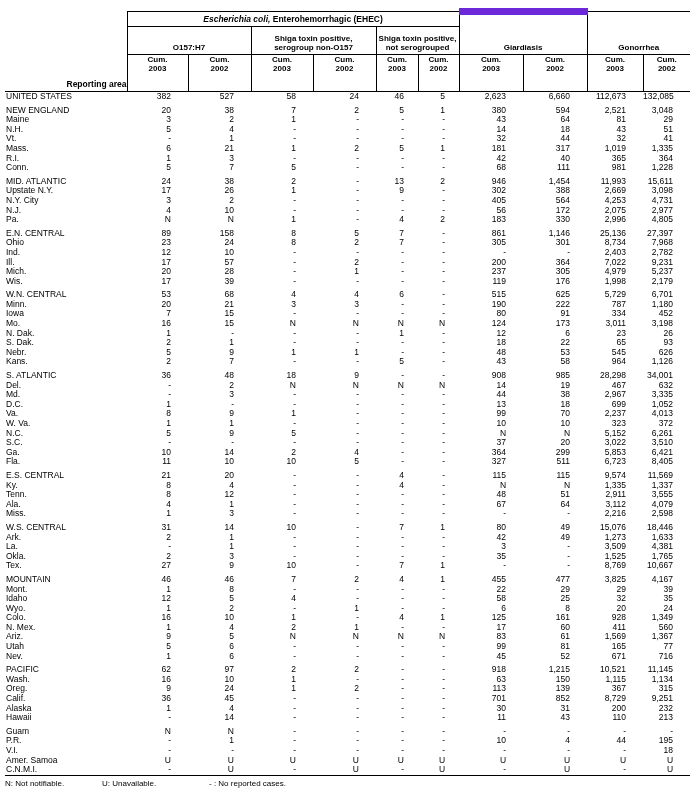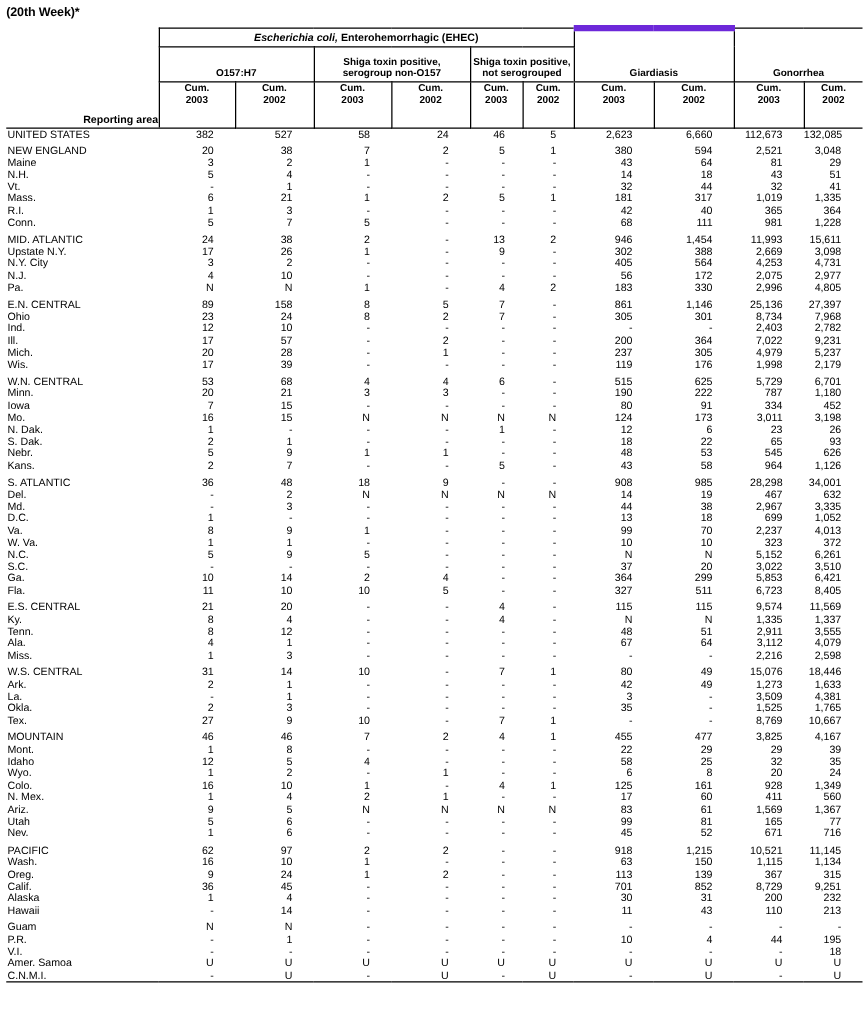--- a/index.html
+++ b/index.html
@@ -16,21 +16,21 @@
 
   
   thead th { font-weight:bold; vertical-align:bottom; font-size:8px; line-height:9px; }
   th.reporting-area { text-align:right; vertical-align:bottom; font-size:8.5px; padding-left:1px; padding-bottom:2px; border-bottom:1px solid #000; }
   th.ehec-title { font-size:8.5px; height:15px; border:1px solid #000; padding-bottom:2px; }
   th.ehec-title .ital { font-style:italic; }
   th.grp { padding-bottom:2px; }
   th.grp-o157 { border-left:1px solid #000; border-right:1px solid #000; border-bottom:1px solid #000; height:28px; }
   th.grp-nono157 { border-right:1px solid #000; border-bottom:1px solid #000; }
   th.grp-notsero { border-right:1px solid #000; border-bottom:1px solid #000; }
-  th.grp-giar { border-top:5px solid #6d28d9; border-right:1px solid #000; border-bottom:1px solid #000; padding-bottom:2px; }
+  th.grp-giar { border-top:7px solid #6d28d9; border-right:1px solid #000; border-bottom:1px solid #000; padding-bottom:2px; }
   th.grp-gono { border-top:1px solid #000; border-bottom:1px solid #000; padding-bottom:2px;margin-left:32px; }
   tr.cum-row th { border-right:1px solid #000; border-bottom:1px solid #000; height:21px; padding-bottom:18px; }
   tr.cum-row th:first-of-type { border-left:1px solid #000; }
   tr.cum-row th:last-of-type { border-right:none; }
 
   
   tbody tr { height:9.6px; }
   tbody td { font-size:8.5px; line-height:9.6px; vertical-align:bottom; }
   td.area { text-align:left; padding-left:1px; }
   td.num { text-align:right; padding-right:17px; }
@@ -43,21 +43,20 @@
   .legend span { display:inline-block; }
   .legend .l1 { width:97px; }
   .legend .l2 { width:107px; }
 </style>
 </head>
 <body>
 
 <div class="page">
 
   <div class="title-block">
-    <div class="title-line">(20th Week)*</div>
   </div>
 
   <table class="main">
     <colgroup>
       <col style="width:122px">
       <col style="width:61px">
         <col style="width:63px">
       <col style="width:62px">
         <col style="width:63px">
       <col style="width:42px">
@@ -1027,15 +1026,18 @@
           <td class="num narrow">U</td>
           <td class="num">-</td>
           <td class="num">U</td>
           <td class="num">-</td>
           <td class="num">U</td>
         </tr>
       </tbody>
   </table>
 
   <div class="footnotes">
+    <div class="legend">
+      <span class="l1">N: Not notifiable.</span><span class="l2">U: Unavailable.</span><span class="l3">- : No reported cases.</span>
+    </div>
   </div>
 
 </div>
 
 </body></html>

